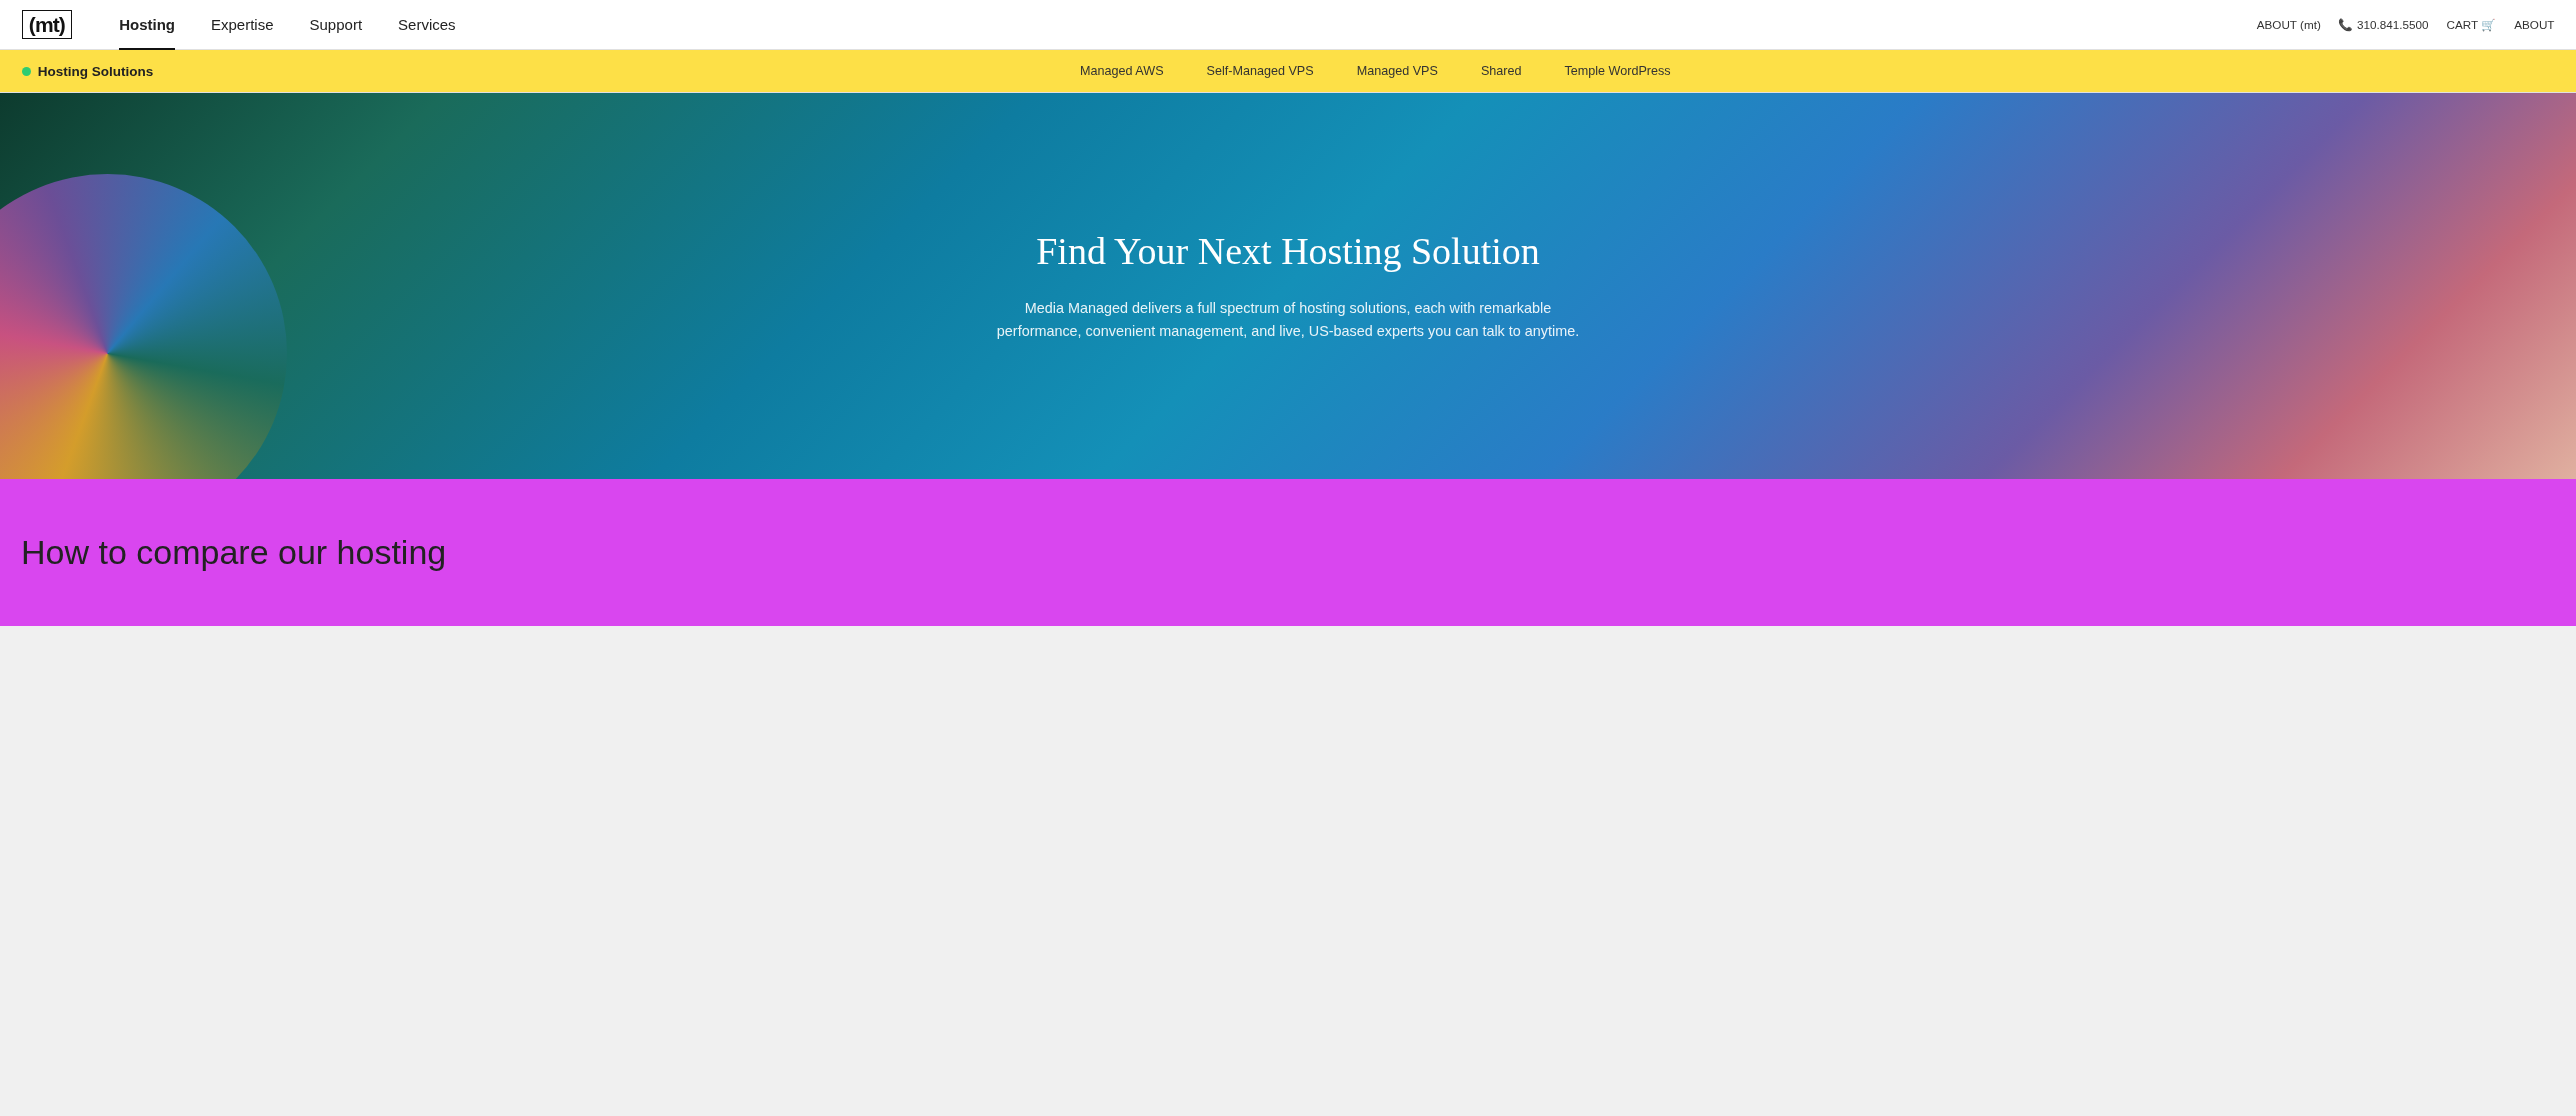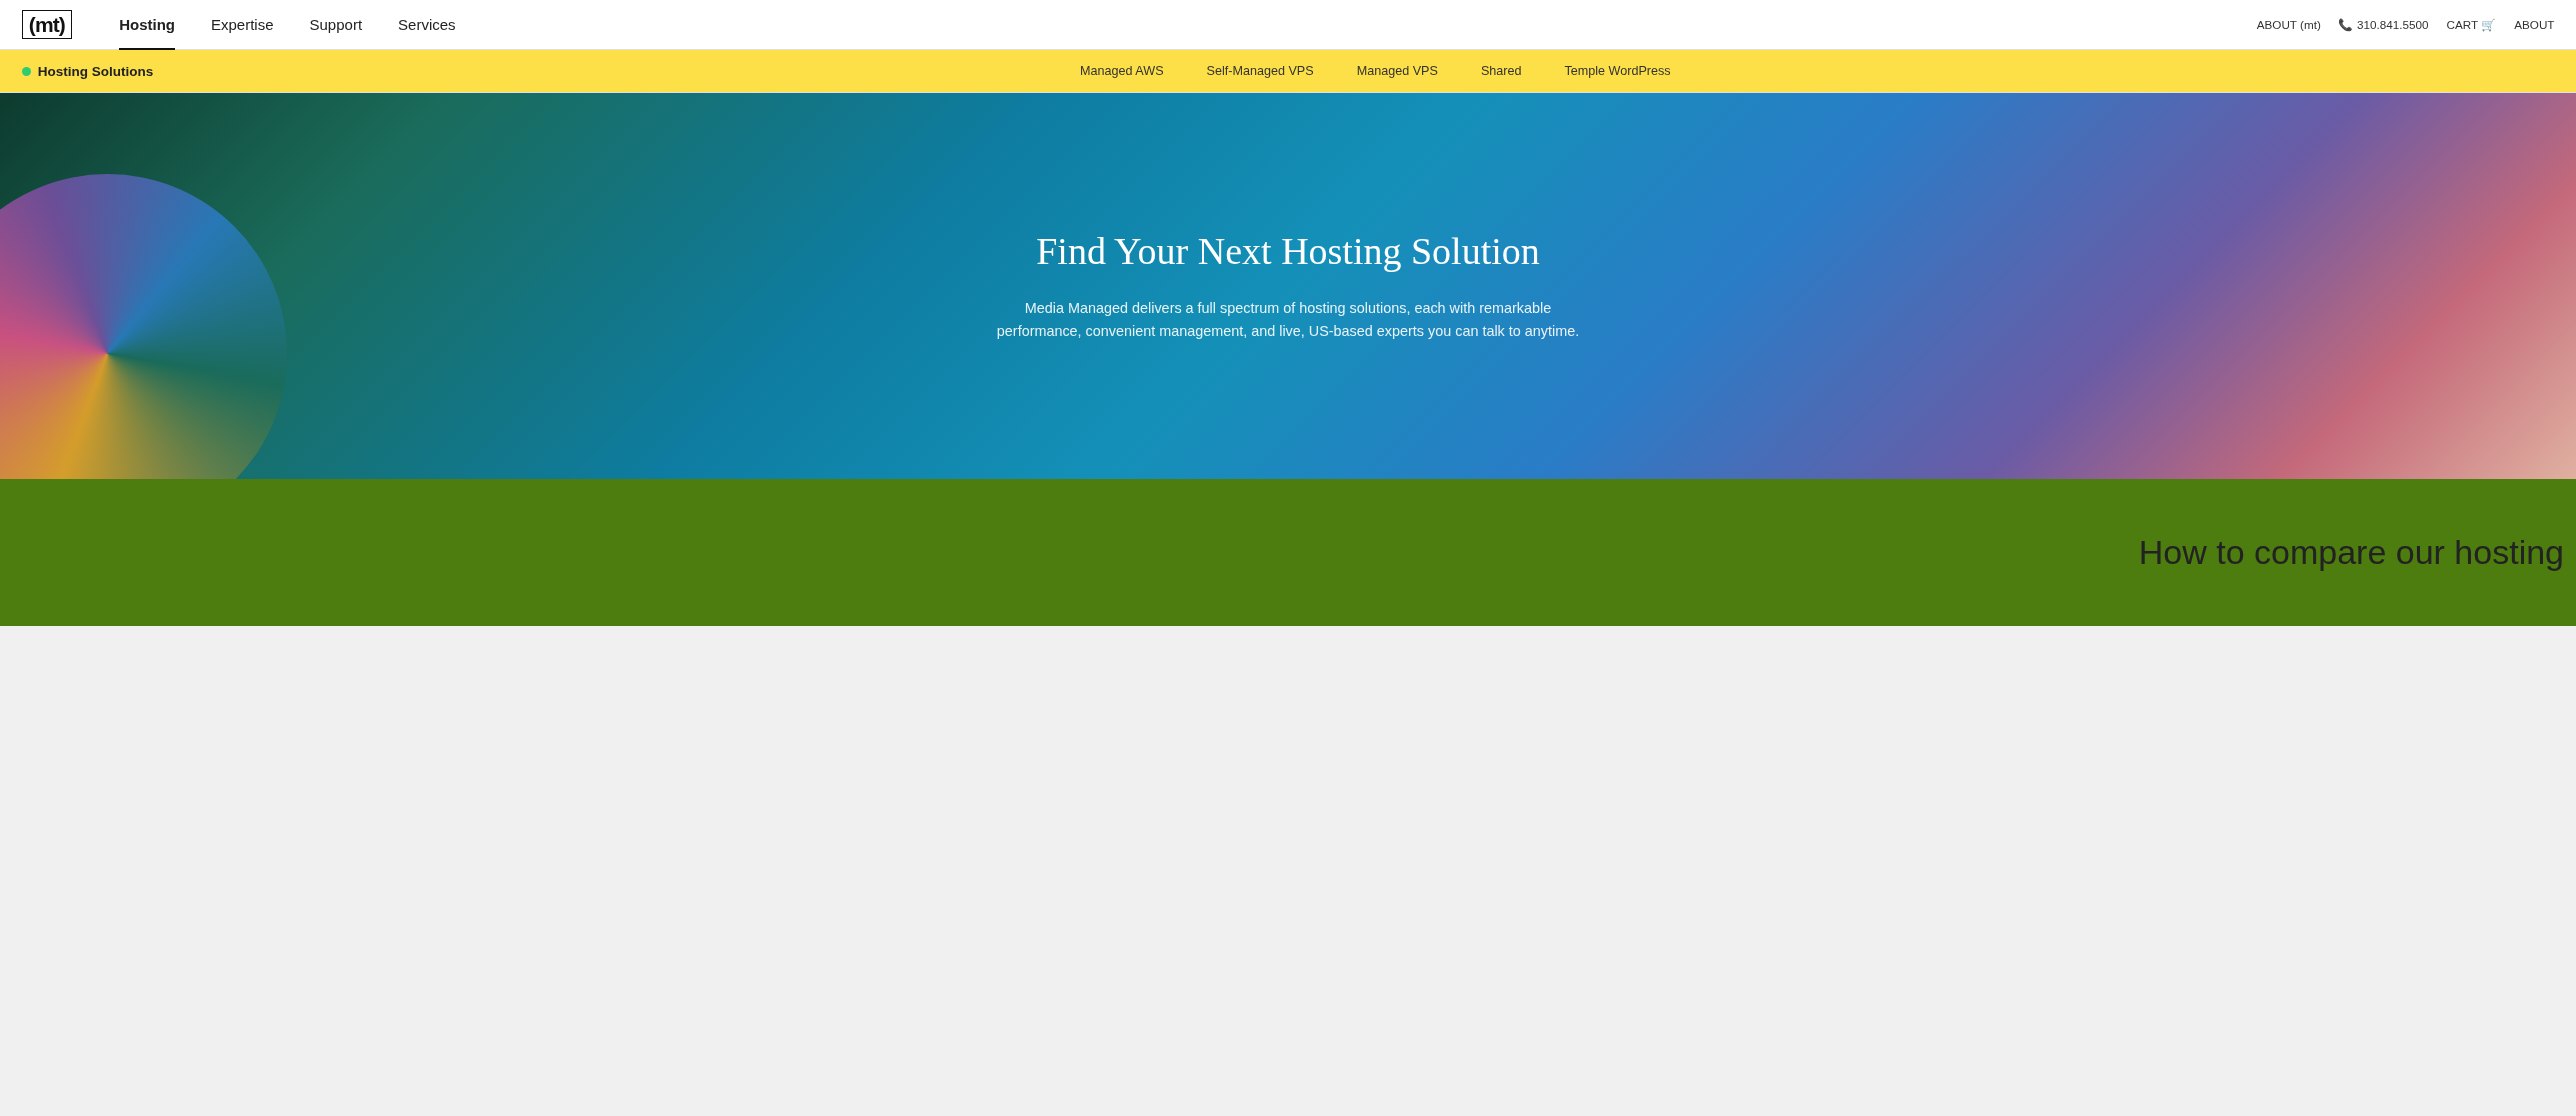--- a/index.html
+++ b/index.html
@@ -199,23 +199,23 @@
 
     .hero-subtitle {
       font-size: 14.4px;
       color: rgba(255,255,255,0.9);
       line-height: 1.6;
       font-weight: 300;
     }
 
     
     .compare-section {
-      background: #4d7c0f;
-      padding: 54px 12px;
-      text-align: right;
+      background: #d946ef;
+      padding: 54px 21px;
+      text-align: left;
     }
 
     .compare-title {
       font-size: 34px;
       font-weight: 300;
       color: #222;
     }
   </style>
 </head>
 <body>

